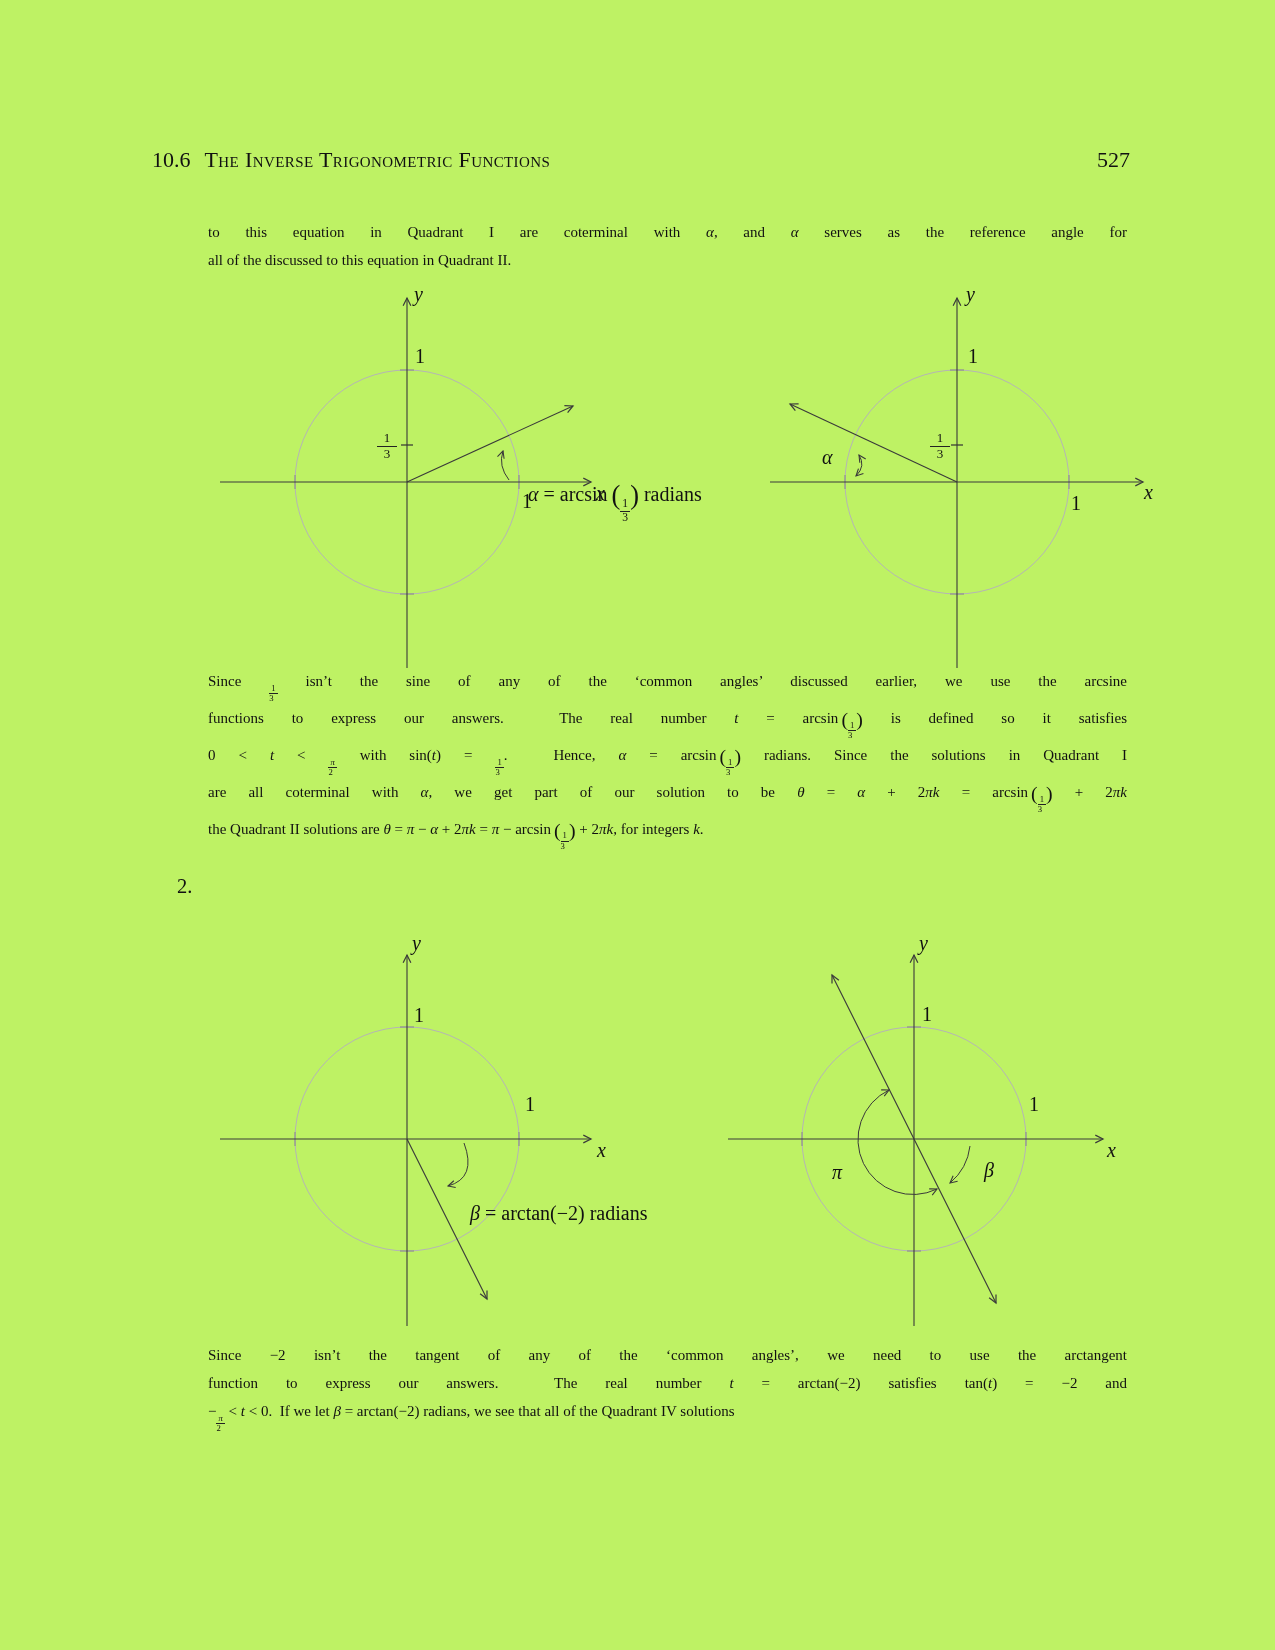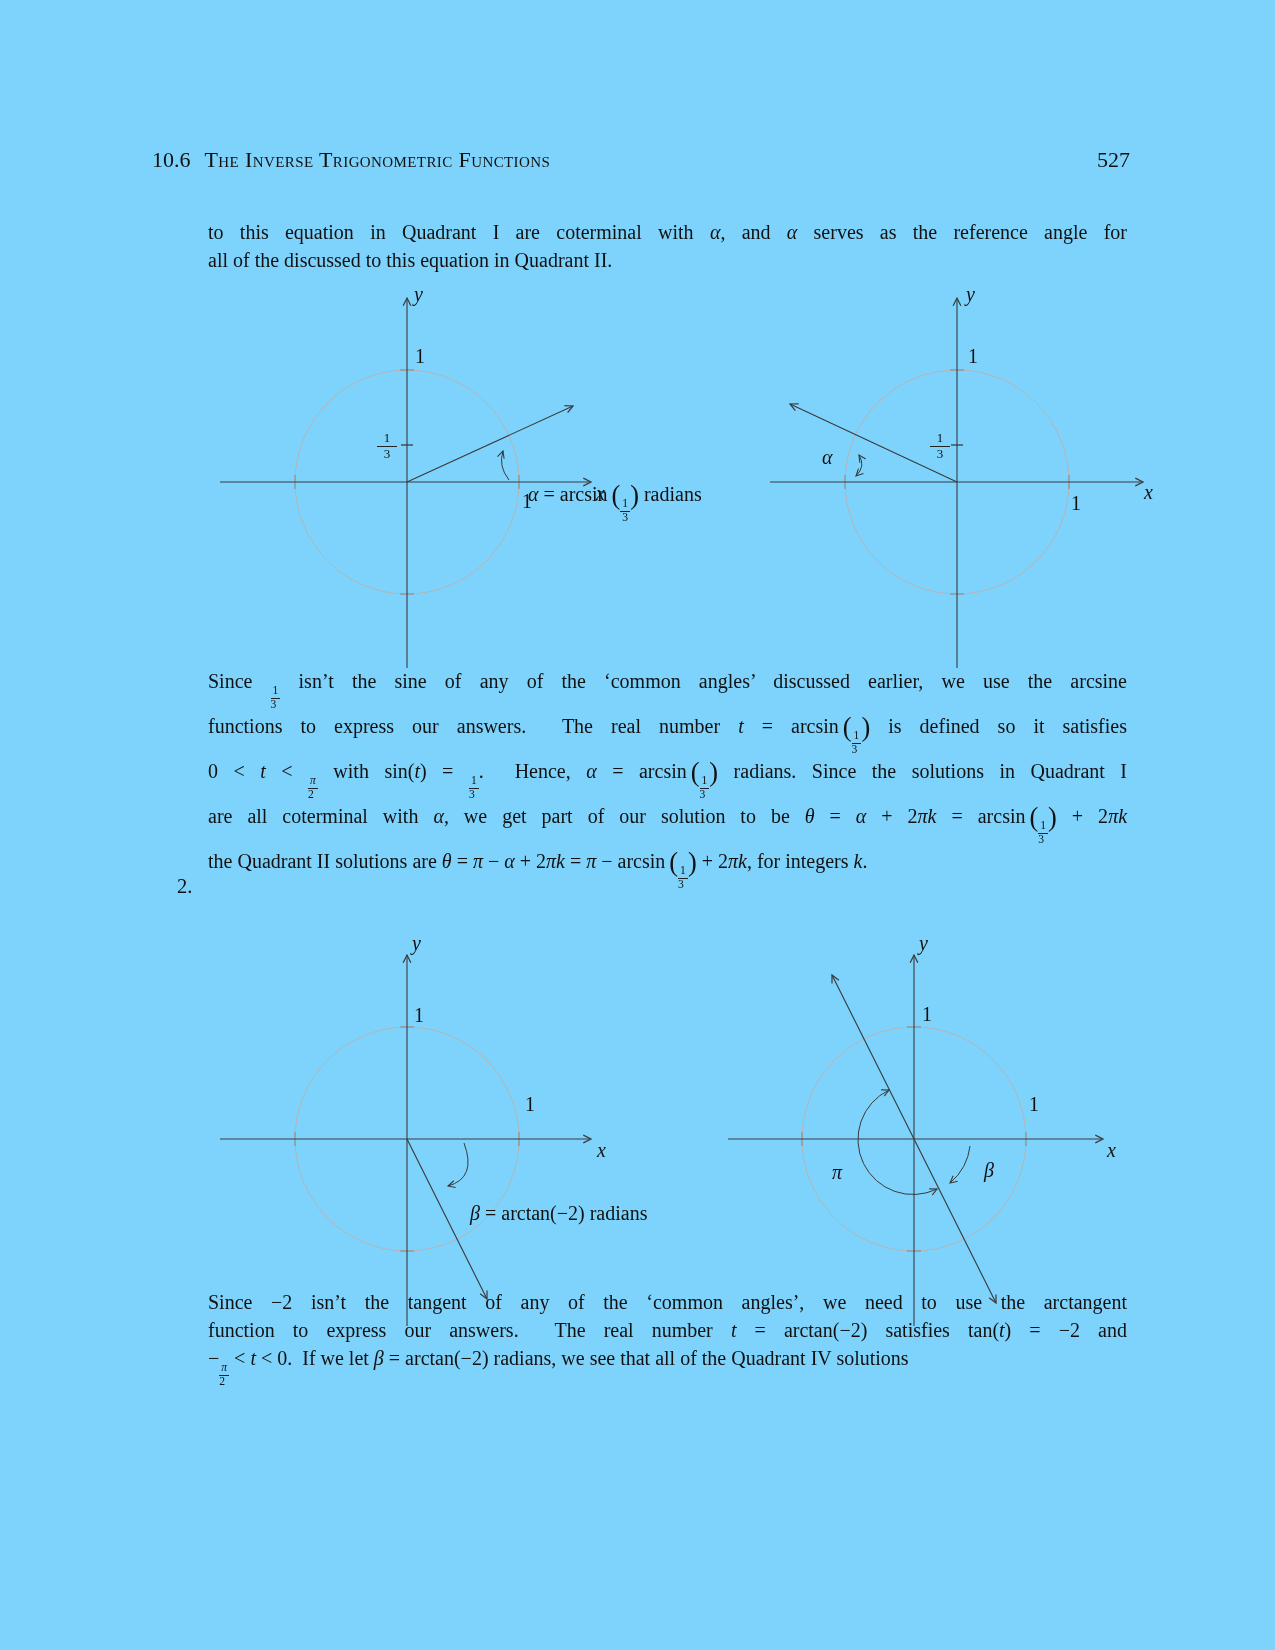--- a/index.html
+++ b/index.html
@@ -1,30 +1,30 @@
 <!DOCTYPE html>
 <html><head>
 <meta charset="utf-8">
 <style>
   html,body { margin:0; padding:0; background:#e8e8e8; }
   .page {
     position:relative; width:1275px; height:1650px; margin:0 auto;
-    background:#7dd3fc; overflow:hidden;
+    background:#bef264; overflow:hidden;
     font-family:"Liberation Serif","DejaVu Serif",serif; color:#111;
   }
   
   .hdr {
     position:absolute; left:152px; top:147px; width:978px;
     display:flex; justify-content:space-between; align-items:baseline;
     font-size:22px;
   }
   .sc { font-variant:small-caps; letter-spacing:0.4px; }
   .hdr .num { margin-right:14px; }
   
-  .para { position:absolute; left:208px; width:919px; font-size:20px; line-height:28px;font-family:Liberation Serif, serif; }
+  .para { position:absolute; left:208px; width:919px; font-size:15px; line-height:28px;font-family:Liberation Serif, serif; }
   .line { text-align:justify; text-align-last:justify; }
   .para .line:last-child { text-align-last:left; }
   .itemnum { position:absolute; left:177px; top:875px; font-size:20.5px; }
   
   .fr { display:inline-flex; flex-direction:column; text-align:center;
         vertical-align:-0.55em; font-size:0.58em; line-height:1.1; }
   .fr > span:first-child { border-bottom:1.1px solid #222; padding:0 2px; }
   
   .bp { font-size:1.32em; line-height:0.8; vertical-align:-0.13em; }
   
@@ -187,21 +187,21 @@
     <path class="arc" d="M169,155 A55,55 0 0 0 217,254" marker-start="url(#ah4)" marker-end="url(#ah4)"></path>
     <path class="arc" d="M250,211 A57,57 0 0 1 230,248" marker-end="url(#ah4)"></path>
   </svg>
   <div class="figtext" style="left:919px;top:932px"><i>y</i></div>
   <div class="figtext" style="left:922px;top:1003px">1</div>
   <div class="figtext" style="left:1029px;top:1093px">1</div>
   <div class="figtext" style="left:1107px;top:1139px"><i>x</i></div>
   <div class="figtext" style="left:832px;top:1161px"><i>π</i></div>
   <div class="figtext" style="left:984px;top:1159px"><i>β</i></div>
 
-  <div class="para" style="top:1288px">
+  <div class="para" style="top:1341px">
       <div class="line">Since −2 isn’t the tangent of any of the ‘common angles’, we need to use the arctangent</div>
       <div class="line">function to express our answers.&nbsp; The real number <i>t</i> = arctan(−2) satisfies tan(<i>t</i>) = −2 and</div>
       <div class="line">−<span class="fr">
           <span><i>π</i></span>
           <span>2</span>
         </span> &lt; <i>t</i> &lt; 0.&nbsp; If we let <i>β</i> = arctan(−2) radians, we see that all of the Quadrant IV solutions</div>
     </div>
 
 </div>
 

